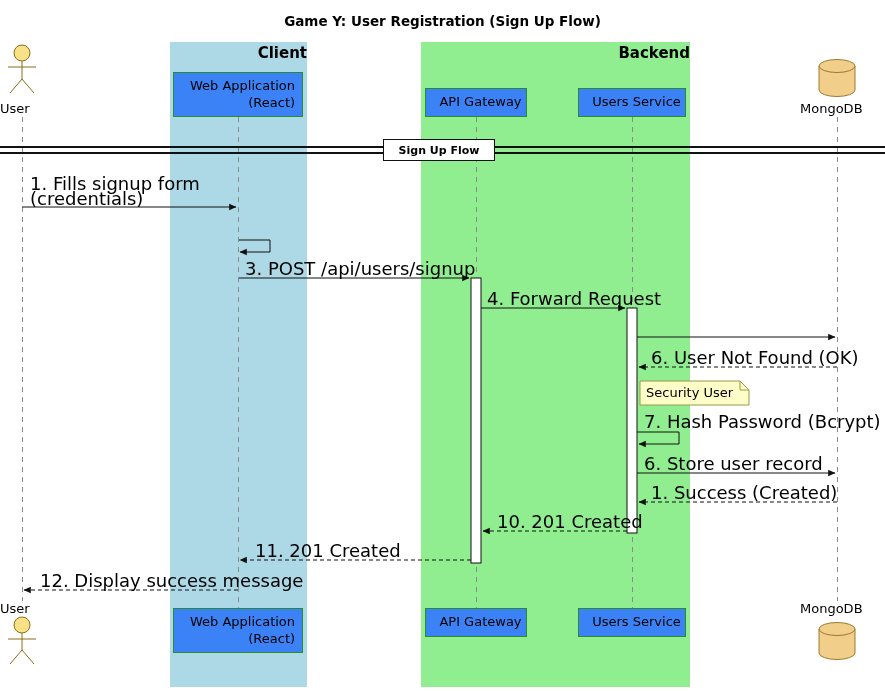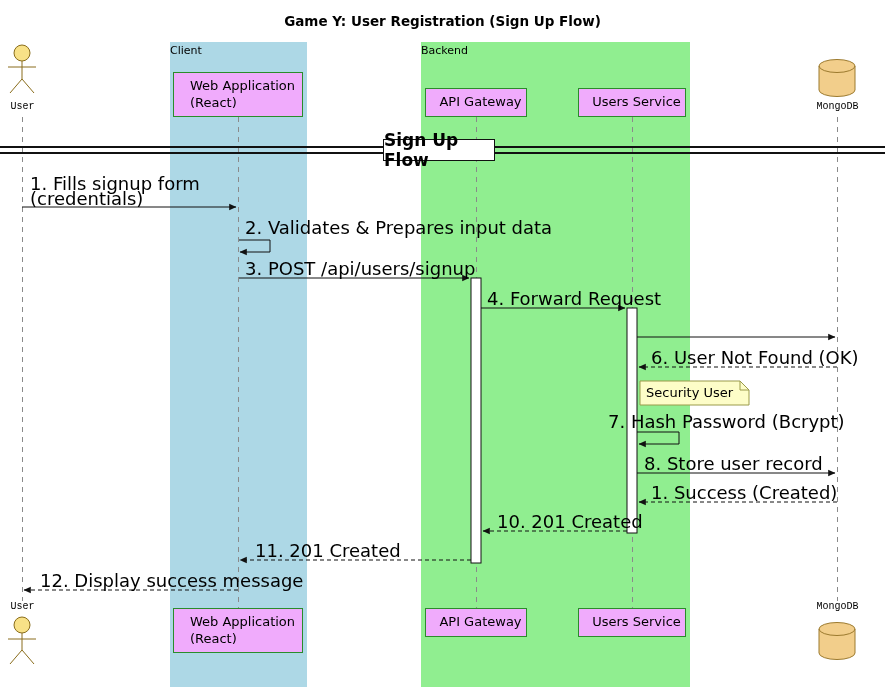--- a/index.html
+++ b/index.html
@@ -8,32 +8,32 @@
   .stage { position:relative; width:885px; height:691px; background:#ffffff; overflow:hidden; }
 
   .container { position:absolute; top:42px; height:645px; }
   .container.client  { left:170px; width:137px; background:#ADD8E6; }
   .container.backend { left:421px; width:269px; background:#90EE90; }
 
   .overlay { position:absolute; left:0; top:0; }
 
   .title  { position:absolute; left:0; top:13px; width:100%; text-align:center;
             font-weight:bold; font-size:13.5px; }
-  .clabel { position:absolute; text-align:left; font-weight:normal; font-size:11px; }
+  .clabel { position:absolute; text-align:right; font-weight:bold; font-size:15px; }
 
-  .pbox { position:absolute; background:#f0abfc; border:1px solid #2B8C2B;
-          display:flex; align-items:center; justify-content:center; text-align:left;
+  .pbox { position:absolute; background:#3b82f6; border:1px solid #2B8C2B;
+          display:flex; align-items:center; justify-content:center; text-align:right;
           font-size:13px; line-height:1.3; white-space:pre-line;padding-left:9px; }
 
-  .plabel { position:absolute; text-align:center; font-size:10px;font-family:Liberation Mono, monospace; }
+  .plabel { position:absolute; text-align:left; font-size:13px; }
 
   .msg { position:absolute; font-size:18px; line-height:15px; white-space:pre-line; }
 
   .divider-label { position:absolute; left:383px; top:139px; width:112px; height:22px;
-                   background:#fff; border:1.5px solid #111; font-weight:bold; font-size:17px;
+                   background:#fff; border:1.5px solid #111; font-weight:bold; font-size:11px;
                    display:flex; align-items:center; justify-content:center; }
 
   .note-text { position:absolute; left:646px; top:385px; font-size:13px; }
 </style>
 </head>
 <body>
 
 <div class="stage">
 
   <div class="container client"></div>
@@ -116,26 +116,25 @@
 (React)</div>
   <div class="pbox" style="left:425px;top:88px;width:102px;height:29px">API Gateway</div>
   <div class="pbox" style="left:578px;top:88px;width:108px;height:29px">Users Service</div>
   <div class="plabel" style="left:0px;top:101px;width:45px">User</div>
   <div class="plabel" style="left:800px;top:101px;width:75px">MongoDB</div>
 
   <div class="divider-label">Sign Up Flow</div>
 
   <div class="msg" style="left:30px;top:176px">1. Fills signup form
 (credentials)</div>
-  <div class="msg" style="left:245px;top:220px">2. Validates &amp; Prepares input data</div>
   <div class="msg" style="left:245px;top:261px">3. POST /api/users/signup</div>
   <div class="msg" style="left:487px;top:291px">4. Forward Request</div>
   <div class="msg" style="left:651px;top:350px">6. User Not Found (OK)</div>
-  <div class="msg" style="left:608px;top:414px">7. Hash Password (Bcrypt)</div>
-  <div class="msg" style="left:644px;top:456px">8. Store user record</div>
+  <div class="msg" style="left:644px;top:414px">7. Hash Password (Bcrypt)</div>
+  <div class="msg" style="left:644px;top:456px">6. Store user record</div>
   <div class="msg" style="left:651px;top:485px">1. Success (Created)</div>
   <div class="msg" style="left:497px;top:514px">10. 201 Created</div>
   <div class="msg" style="left:255px;top:543px">11. 201 Created</div>
   <div class="msg" style="left:40px;top:573px">12. Display success message</div>
 
   <div class="note-text">Security User</div>
 
   <div class="plabel" style="left:0px;top:601px;width:45px">User</div>
   <div class="pbox" style="left:173px;top:608px;width:130px;height:45px">Web Application
 (React)</div>

